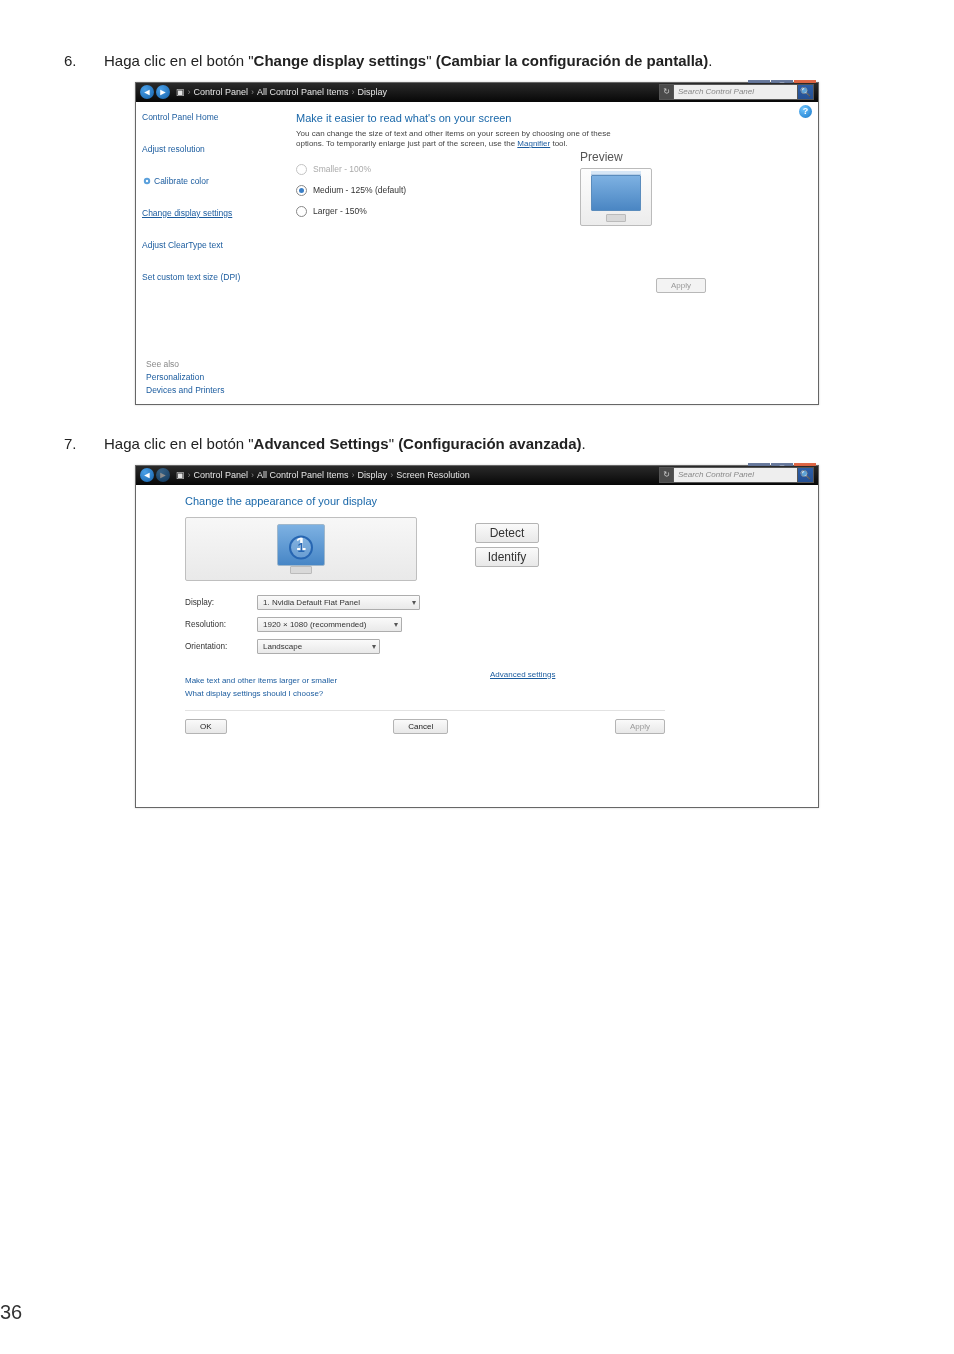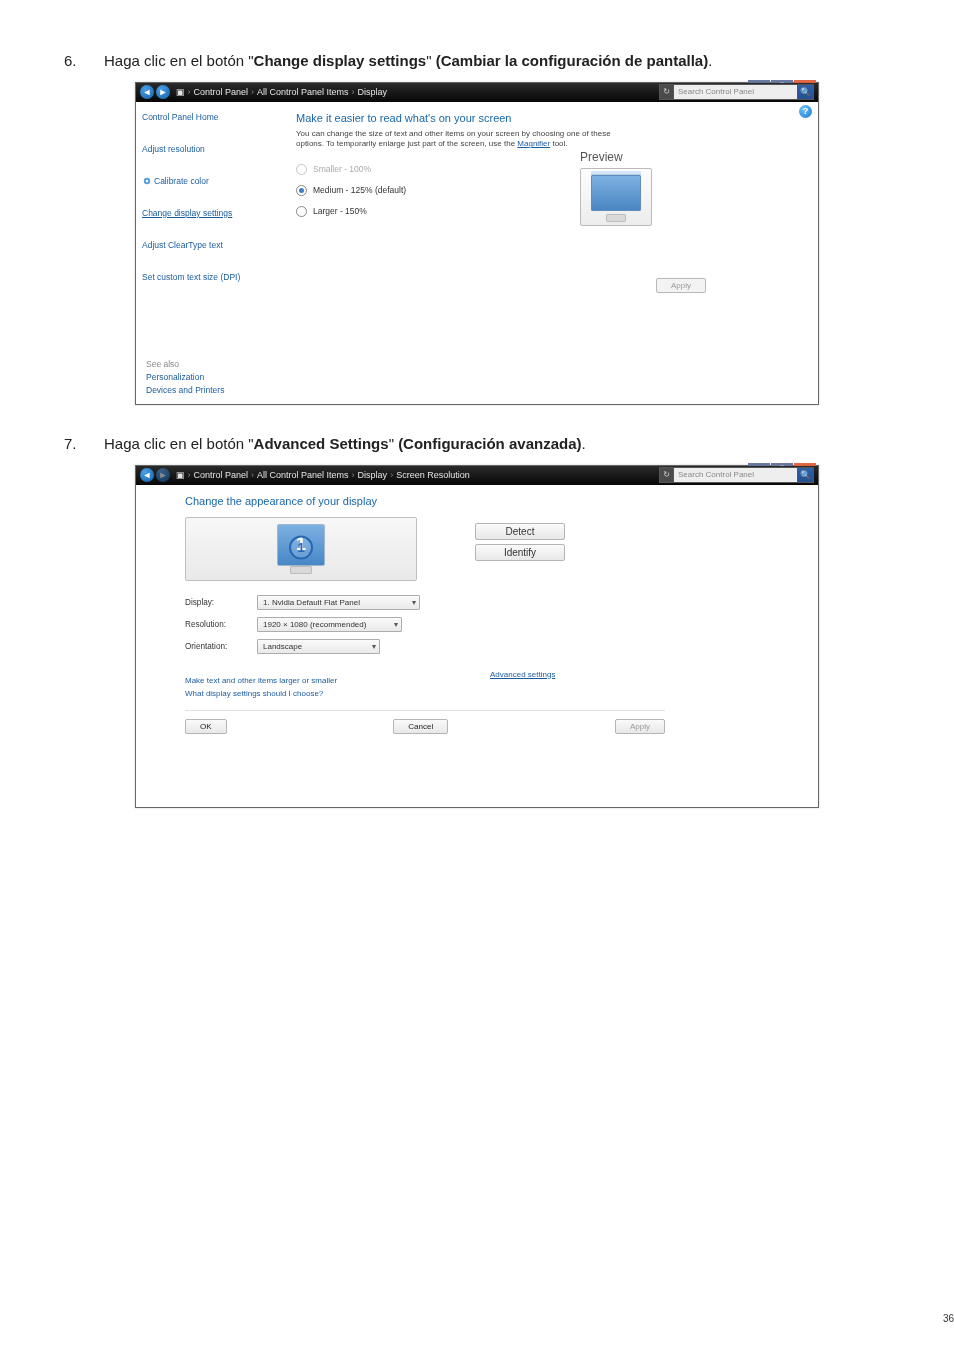--- a/index.html
+++ b/index.html
@@ -9,21 +9,21 @@
   .step strong{font-weight:700}
   .win{width:682px;margin:4px auto 28px auto;border:1px solid #666;background:#fff;position:relative;box-shadow:0 0 2px rgba(0,0,0,.2)}
   .titlebar{height:19px;background:linear-gradient(#2a2a2a,#070707);display:flex;align-items:center;color:#ddd;font-size:9px;position:relative;padding:0 4px}
   .navbtns{display:flex;gap:2px;align-items:center}
   .navcircle{width:14px;height:14px;border-radius:50%;background:radial-gradient(circle at 35% 30%,#4aa0e8,#1460a8);display:flex;align-items:center;justify-content:center;color:#fff;font-size:9px}
   .crumbs{margin-left:6px;display:flex;gap:3px;align-items:center;flex:1}
   .crumbs span{color:#e4e4e4}
   .crumbs .sep{color:#888}
   .searchwrap{display:flex;align-items:center;gap:0}
   .searchpre{background:#4b4b4b;color:#ccc;font-size:8px;padding:0 3px;height:14px;line-height:14px;border:1px solid #555;border-right:none;display:flex;align-items:center}
-  .search{width:115px;height:14px;background:#eee;border:1px solid #555;font-size:8px;color:#888;padding:0 4px;line-height:14px;overflow:hidden}
+  .search{width:115px;height:14px;background:#eee;border:1px solid #555;font-size:8px;font-style:italic;color:#888;padding:0 4px;line-height:14px;overflow:hidden}
   .sglass{width:15px;height:14px;background:linear-gradient(#2d5fa8,#255093);border:1px solid #555;border-left:none;display:flex;align-items:center;justify-content:center;color:#cfe3ff;font-size:9px}
   .wctrls{position:absolute;right:2px;top:-3px;display:flex;gap:1px}
   .wbtn{width:22px;height:12px;border-radius:0 0 2px 2px;display:flex;align-items:center;justify-content:center;font-size:8px;color:#fff}
   .wmin{background:linear-gradient(#6c7da0,#3c5078)}
   .wmax{background:linear-gradient(#6c7da0,#3c5078)}
   .wclose{background:linear-gradient(#e06b4a,#c83c1a);font-weight:700}
   .body1{display:flex;min-height:302px;background:#fff}
   .side{width:130px;border-right:none;padding:10px 6px;font-size:8.5px;position:relative}
   .side .hdr{color:#1a5b9e;margin-bottom:8px}
   .side a{color:#1a5b9e;text-decoration:none;display:block;margin:22px 0}
@@ -54,35 +54,35 @@
   
   .body2{min-height:298px;background:#fff;padding:10px 0 14px 0;font-size:8.5px}
   .b2inner{margin:0 auto;width:340px;position:relative}
   .b2title{font-size:11px;color:#1967a9;font-weight:400;margin:0 0 10px 0}
   .monsel{width:230px;height:62px;border:1px solid #bfbfbf;background:linear-gradient(#f7f7f7,#e9e9e9);border-radius:2px;display:flex;align-items:center;justify-content:center;position:relative}
   .big1{position:relative}
   .big1 .frame{width:46px;height:40px;border:1px solid #9fb7cb;background:linear-gradient(#7db1e2,#4786c6);border-radius:2px;display:flex;align-items:center;justify-content:center;color:#fff;font-size:18px;font-weight:700}
   .big1 .overlay{position:absolute;left:50%;top:50%;transform:translate(-50%,-56%);width:20px;height:20px;border:2px solid #2766b2;border-radius:50%;background:rgba(255,255,255,.15);display:flex;align-items:center;justify-content:center;color:#2766b2;font-weight:700;font-size:13px}
   .big1 .stand2{width:20px;height:6px;background:#d9d9d9;border:1px solid #bbb;margin:0 auto;border-radius:1px}
   .sidebtns{position:absolute;left:390px;top:36px;display:flex;flex-direction:column;gap:4px}
-  .sbtn{font-size:10px;border:1px solid #b4b4b4;background:linear-gradient(#fafafa,#e8e8e8);padding:2px 16px;border-radius:2px;color:#333;width:56px;text-align:center}
+  .sbtn{font-size:12px;border:1px solid #b4b4b4;background:linear-gradient(#fafafa,#e8e8e8);padding:2px 3px;border-radius:2px;color:#333;width:56px;text-align:center}
   .fields{margin-top:14px;display:grid;grid-template-columns:62px 150px;row-gap:7px;column-gap:10px;font-size:8.2px;color:#333;align-items:center}
   .dd{border:1px solid #adadad;background:linear-gradient(#fafafa,#e9e9e9);height:13px;line-height:13px;padding:0 16px 0 5px;font-size:8px;position:relative;border-radius:1px;display:inline-block}
   .dd::after{content:"▾";position:absolute;right:3px;top:0;font-size:8px;color:#555}
   .dd.narrow{width:100px}
   .dd.med{width:122px}
   .dd.full{width:140px}
   .advlnk{position:absolute;left:405px;top:165px;color:#1a5b9e;text-decoration:underline;font-size:8px}
   .b2links{margin-top:22px;font-size:8px}
   .b2links a{color:#1a5b9e;text-decoration:none;display:block;margin:4px 0}
   .b2rule{border:none;border-top:1px solid #e2e2e2;margin:12px 0 8px 0;width:480px}
   .b2btns{display:flex;gap:6px;justify-content:space-between;width:480px;margin-top:4px}
   .b2btn{font-size:8px;border:1px solid #b4b4b4;background:linear-gradient(#fafafa,#e8e8e8);padding:2px 14px;border-radius:2px}
   .b2btn.disabled{color:#999}
-  .pgn{position:absolute;bottom:30px;left:0;right:0;text-align:right;font-size:10px;color:#333}
+  .pgn{position:absolute;bottom:30px;left:0;right:0;text-align:left;font-size:20px;color:#333}
 </style>
 </head>
 <body>
 
 <div class="page">
 
   <p class="step">
     <span class="num">6.</span>
     <span>
       <span>Haga clic en el botón "</span><strong>Change display settings</strong><span>" </span><strong>(Cambiar la configuración de pantalla)</strong><span>.</span>

